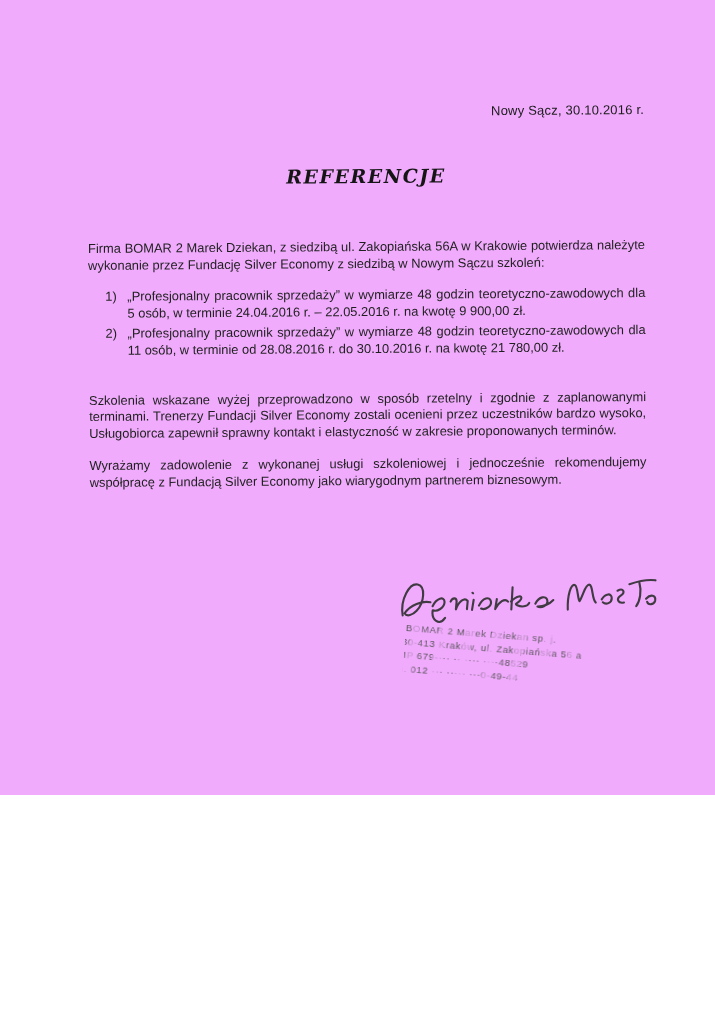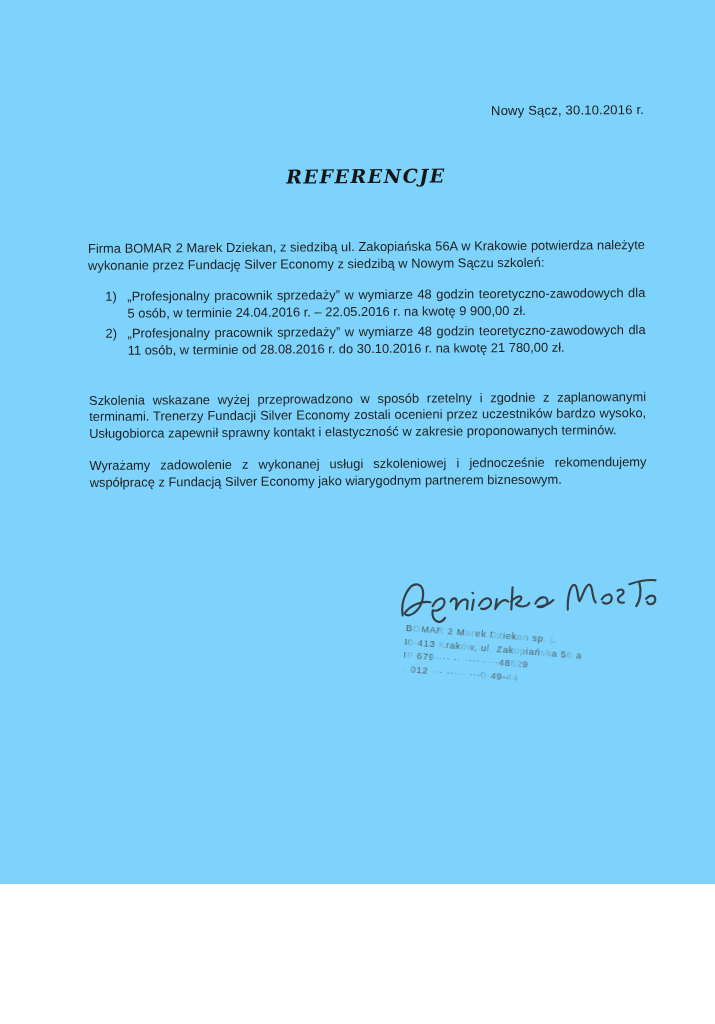--- a/index.html
+++ b/index.html
@@ -1,20 +1,20 @@
 <!DOCTYPE html>
 <html><head>
 <meta charset="utf-8">
 <style>
   html, body { margin: 0; padding: 0; background: #ffffff; }
   .page {
     position: relative;
     width: 715px;
-    height: 884px;
-    background: #7dd3fc;
+    height: 795px;
+    background: #f0abfc;
     overflow: hidden;
     font-family: "Liberation Sans", sans-serif;
     color: #1f1f1f;
   }
   .content {
     position: absolute;
     left: 88px;
     top: 0;
     width: 557px;
     transform: rotate(-0.4deg);

